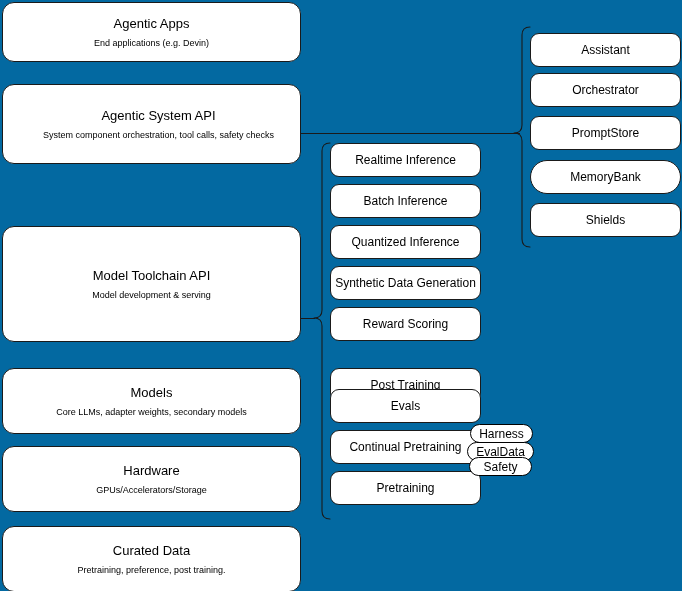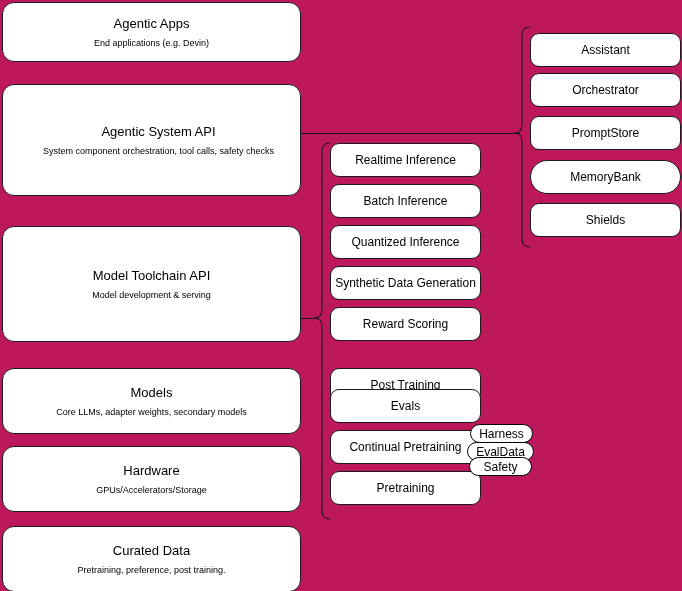--- a/index.html
+++ b/index.html
@@ -9,21 +9,21 @@
     background: #ffffff;
   }
   body {
     font-family: "Liberation Sans", sans-serif;
     -webkit-font-smoothing: antialiased;
   }
   #canvas {
     position: relative;
     width: 682px;
     height: 591px;
-    background: #be185d;
+    background: #0369a1;
     overflow: hidden;
   }
 
   
   .node {
     position: absolute;
     box-sizing: border-box;
     border: 1px solid #1a1a1a;
     border-radius: 10px;
     background: #ffffff;
@@ -106,21 +106,21 @@
 </head>
 <body>
 
 <div id="canvas">
 
   <div class="node layer" style="top:2px;height:60px;">
     <div class="title">Agentic Apps</div>
     <div class="subtitle">End applications (e.g. Devin)</div>
   </div>
 
-  <div class="node layer" style="top:84px;height:112px;padding-left:14px;">
+  <div class="node layer" style="top:84px;height:80px;padding-left:14px;">
     <div class="title">Agentic System API</div>
     <div class="subtitle">System component orchestration, tool calls, safety checks</div>
   </div>
 
   <div class="node layer" style="top:226px;height:116px;">
     <div class="title">Model Toolchain API</div>
     <div class="subtitle">Model development &amp; serving</div>
   </div>
 
   <div class="node layer" style="top:446px;height:66px;">

